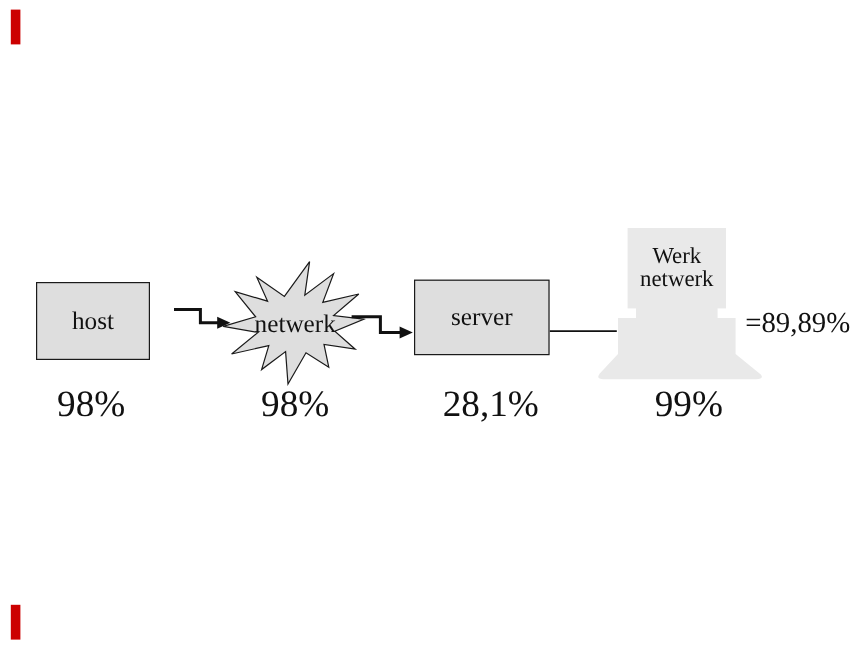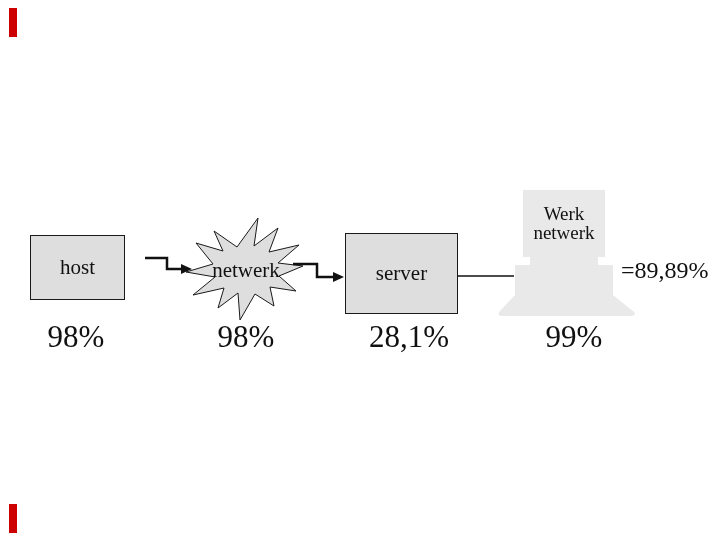--- a/index.html
+++ b/index.html
@@ -39,21 +39,21 @@
   .connector-head{fill:var(--connector);stroke:none;}
   .node-box{
     position:absolute;
     background:var(--node-fill);
     border:1px solid var(--node-border);
     display:flex;align-items:center;justify-content:center;
     font-size:21px;
     box-sizing:border-box;
   }
   .node-box.host{left:30px;top:235px;width:95px;height:65px;}
-  .node-box.server{left:345px;top:233px;width:113px;height:81px;text-align:center;}
+  .node-box.server{left:345px;top:233px;width:113px;height:63px;text-align:center;}
   .star-label{
     position:absolute;
     left:186px;top:258px;width:120px;
     text-align:center;
     font-size:21px;
   }
   .ws-label{
     position:absolute;
     left:523px;width:82px;
     text-align:center;

